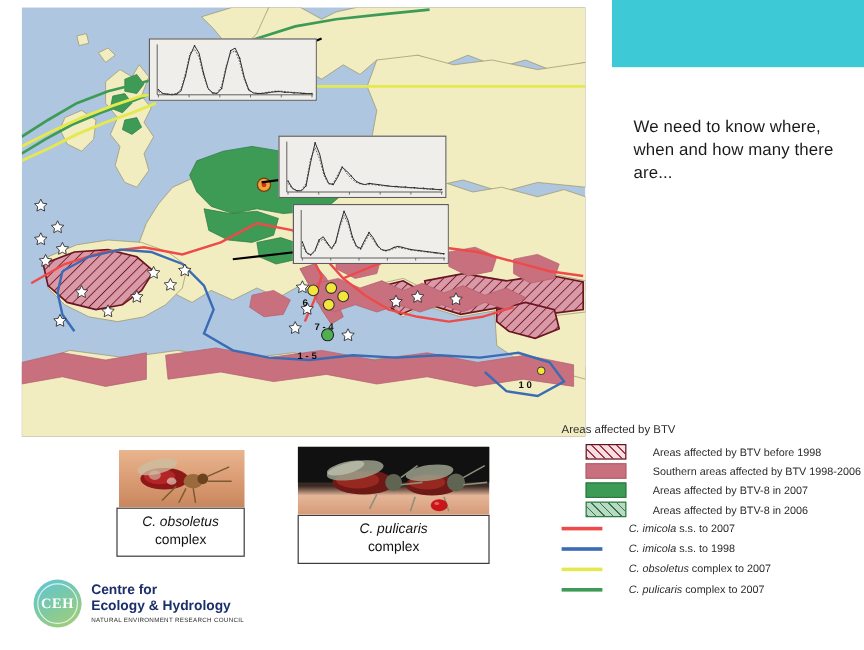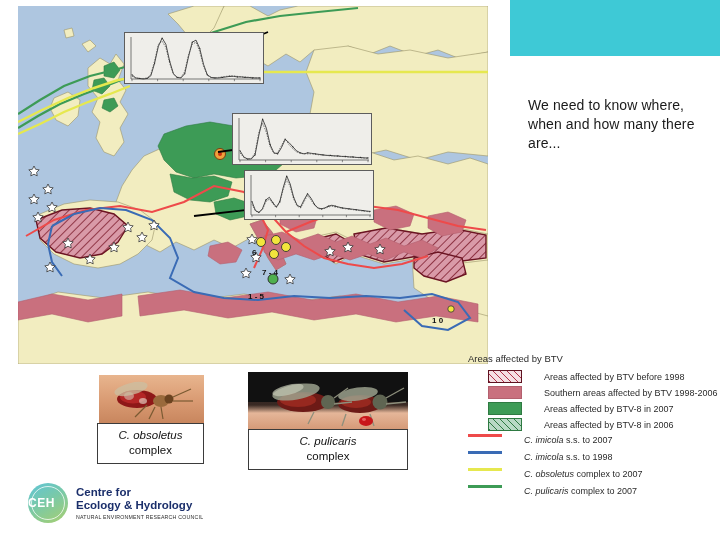--- a/index.html
+++ b/index.html
@@ -112,39 +112,40 @@
   .swatch.hatch-green {
     background-color: #b9d9c5;
     background-image: repeating-linear-gradient(45deg,
         #2e7a42 0 1px, transparent 1px 5px);
     border: 1.2px solid #2e7a42;
   }
   .legend-label { font-size: 9px; white-space: nowrap; }
   .legend-label i { font-style: italic; }
 
   .legend-title2 { font-size: 9.5px; margin-top: 9px; margin-bottom: 5px; }
-  .line-row { display: flex; align-items: flex-start; margin-bottom: 5px; }
+  .line-row { display: flex; align-items: center; margin-bottom: 5px; }
   .line-sw {
     width: 34px; height: 3px;
     margin-right: 22px;
     flex: 0 0 34px;
   }
 
   
   .logo {
     position: absolute;
     left: 28px; top: 483px;
     display: flex; align-items: center;
   }
   .logo-mark {
     width: 40px; height: 40px;
     border-radius: 50%;
     background: linear-gradient(150deg,#5fc5d8 0%,#79c9a8 45%,#a9cf6e 100%);
-    display: flex; align-items: center; justify-content: flex-start;
+    display: flex; align-items: center; justify-content: center;
     position: relative;
+    font-family: Liberation Serif, serif;
   }
   .logo-mark .ring {
     position: absolute; inset: 3px;
     border: 1.2px solid rgba(255,255,255,.75);
     border-radius: 50%;
   }
   .logo-mark .ceh {
     font-size: 12px; font-weight: bold; color: #fff;
     letter-spacing: .6px; position: relative; z-index: 2;
   }

